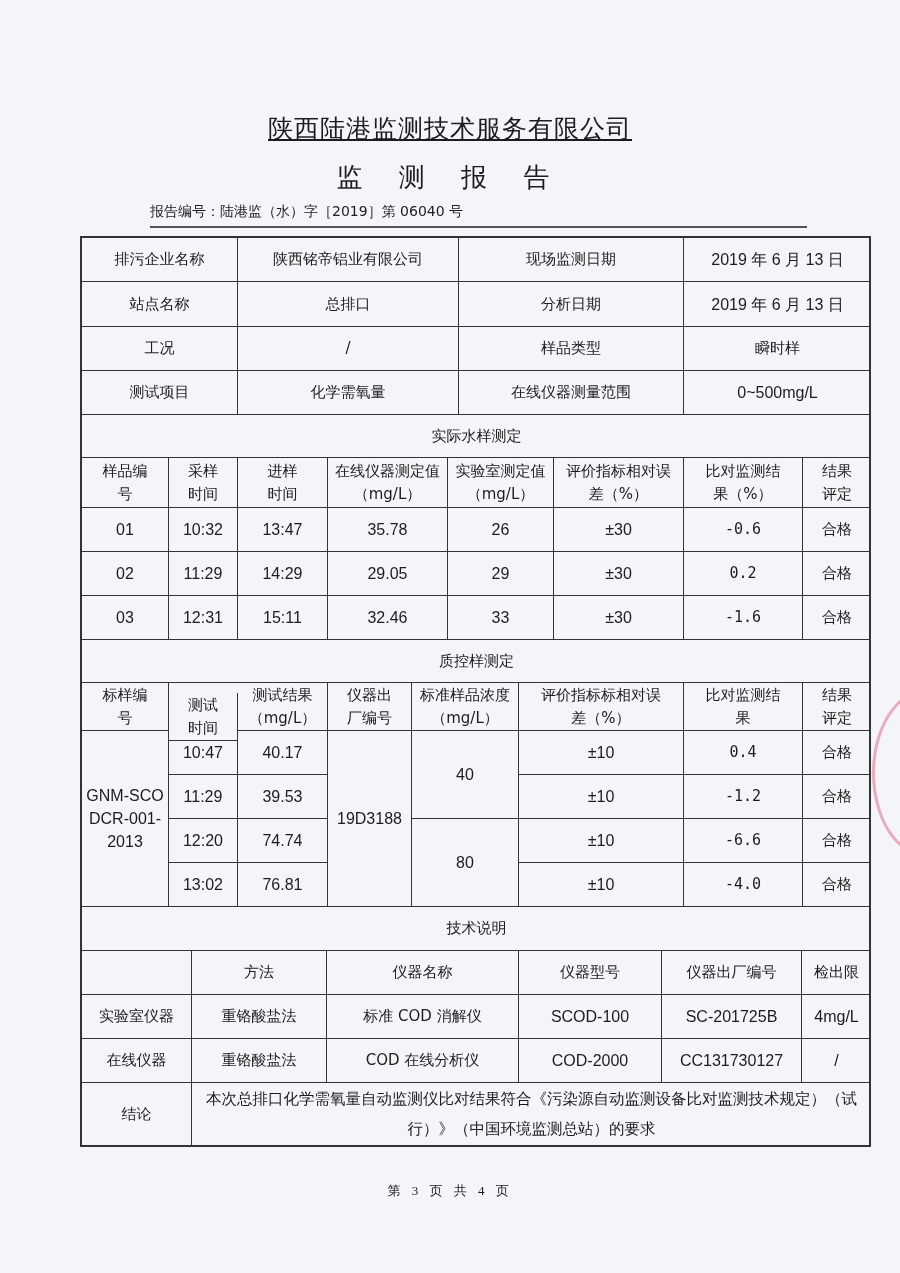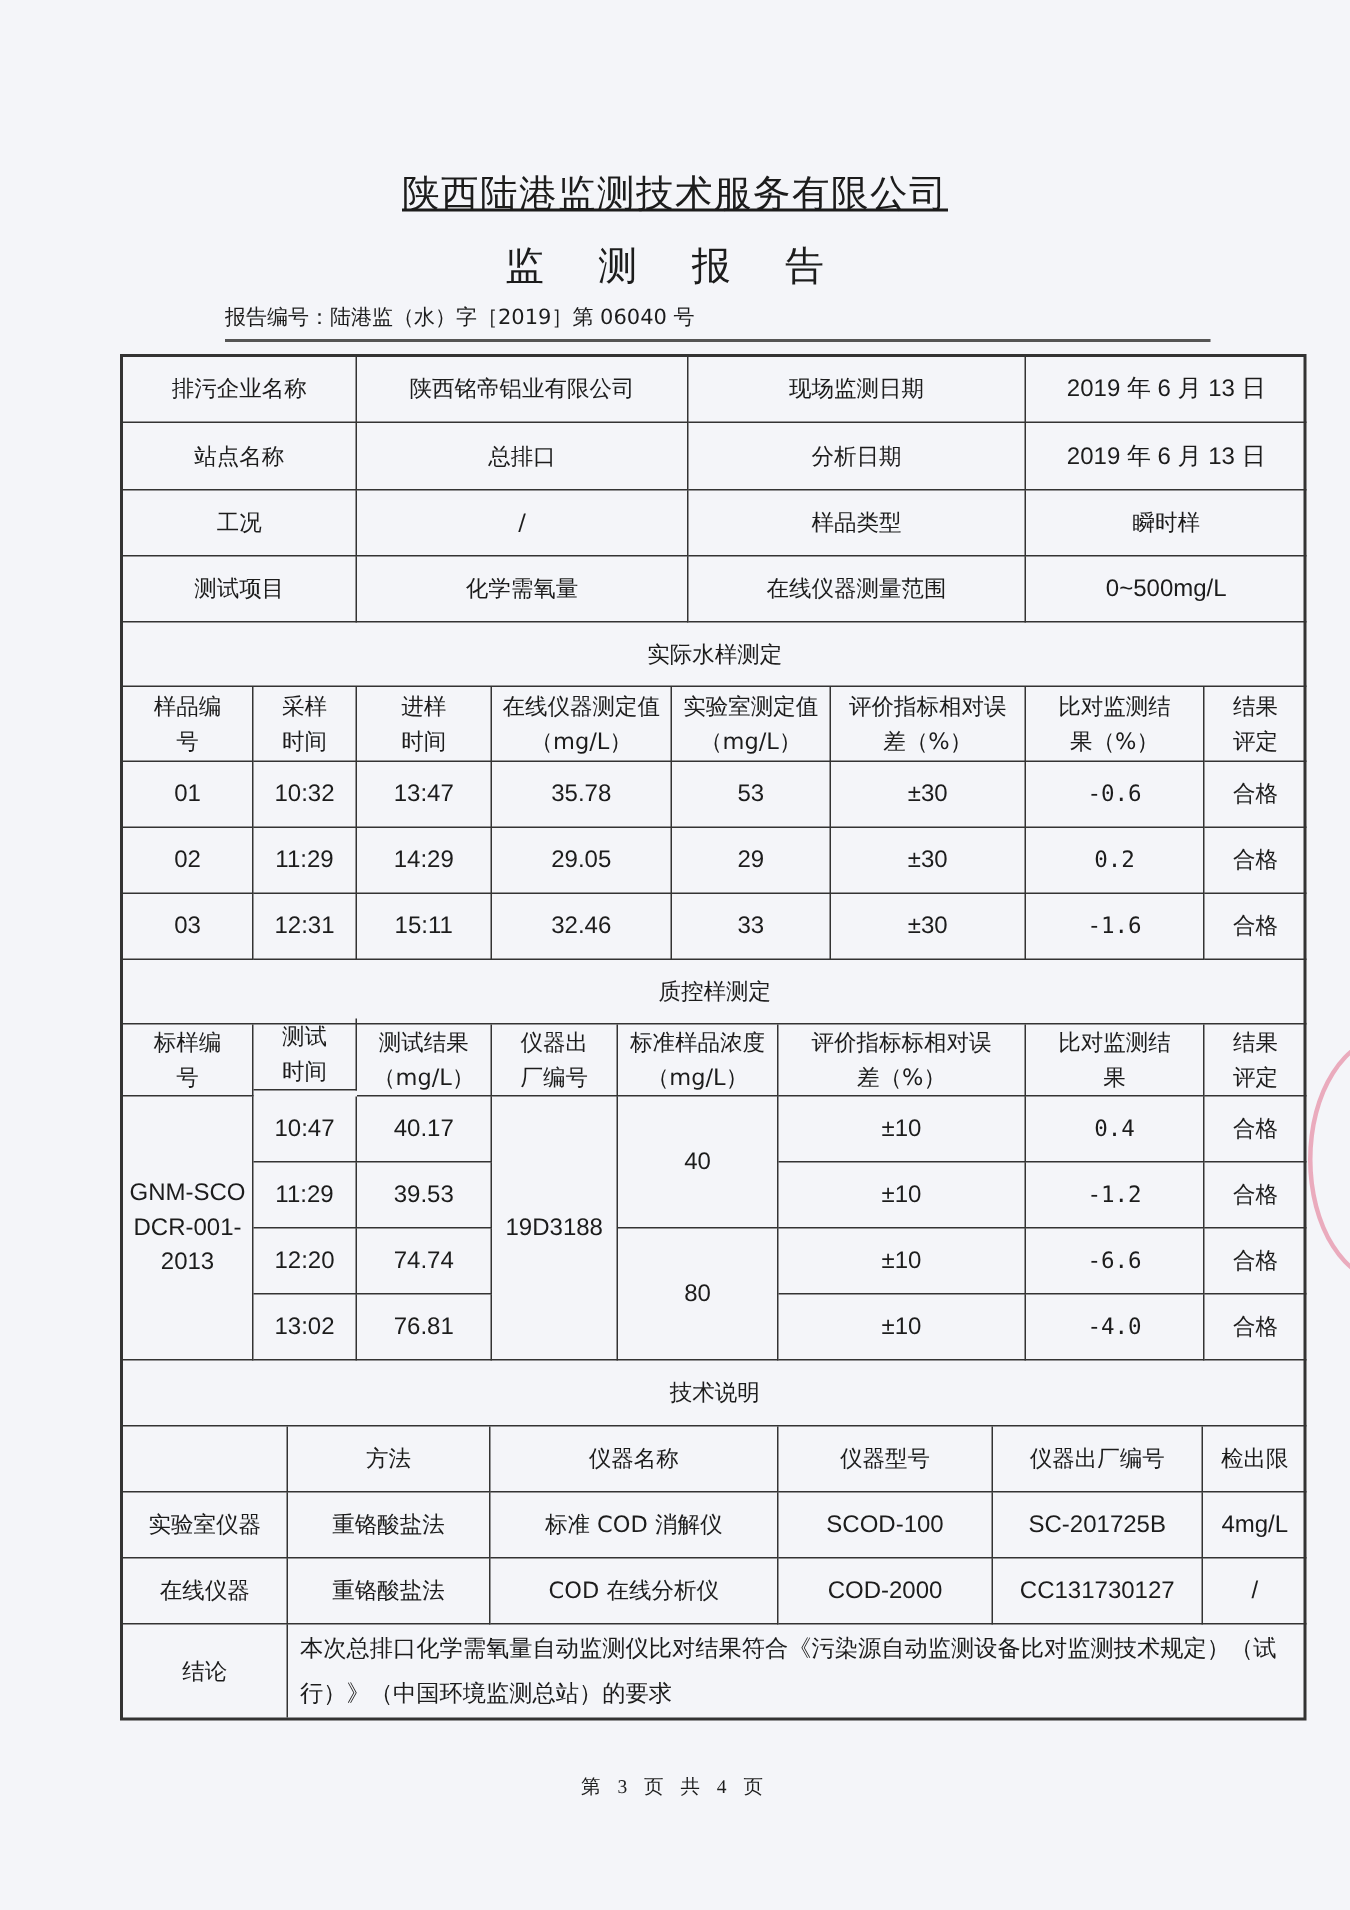--- a/index.html
+++ b/index.html
@@ -29,21 +29,21 @@
     text-align:center; font-size:15px; line-height:23px;
     font-family:"DejaVu Sans","Liberation Sans",sans-serif;
   }
   .num { font-family:Liberation Sans, sans-serif; font-size:16px; }
   .mono { font-family:"DejaVu Sans Mono","Liberation Mono",monospace; font-size:15px; }
   .frame {
     position:absolute; left:80px; top:236px; width:791px; height:911px;
     box-sizing:border-box; border:2px solid #333;
   }
   .grid { position:absolute; left:0; top:0; }
-  .left-text { justify-content:flex-start; text-align:left; padding:0 8px; }
+  .left-text { justify-content:flex-start; text-align:center; padding:0 8px; }
   .footer {
     position:absolute; top:1182px; left:0; width:900px; text-align:center;
     font-size:13px; letter-spacing:4px;
     font-family:"Liberation Serif","DejaVu Serif",serif;
   }
   .stamp {
     position:absolute; left:872px; top:690px; width:90px; height:160px;
     border:3px solid rgba(225,110,140,0.55); border-radius:50%;
     color:rgba(225,110,140,0.65); font-size:18px;
     writing-mode:vertical-rl; display:flex; align-items:center; padding-left:10px;
@@ -89,21 +89,21 @@
     <div class="cell" style="left:246px;top:220px;width:120px;height:50px;padding:0 4px">在线仪器测定值（mg/L）</div>
     <div class="cell" style="left:366px;top:220px;width:106px;height:50px;padding:0 2px">实验室测定值（mg/L）</div>
     <div class="cell" style="left:472px;top:220px;width:130px;height:50px;padding:0 8px">评价指标相对误差（%）</div>
     <div class="cell" style="left:602px;top:220px;width:119px;height:50px;padding:0 20px">比对监测结果（%）</div>
     <div class="cell" style="left:721px;top:220px;width:68px;height:50px;padding:0 17px;border-right:none">结果评定</div>
 
     <div class="cell num" style="left:0;top:270px;width:87px;height:44px">01</div>
     <div class="cell num" style="left:87px;top:270px;width:69px;height:44px">10:32</div>
     <div class="cell num" style="left:156px;top:270px;width:90px;height:44px">13:47</div>
     <div class="cell num" style="left:246px;top:270px;width:120px;height:44px">35.78</div>
-    <div class="cell num" style="left:366px;top:270px;width:106px;height:44px">53</div>
+    <div class="cell num" style="left:366px;top:270px;width:106px;height:44px">26</div>
     <div class="cell num" style="left:472px;top:270px;width:130px;height:44px">±30</div>
     <div class="cell mono" style="left:602px;top:270px;width:119px;height:44px">-0.6</div>
     <div class="cell" style="left:721px;top:270px;width:68px;height:44px;border-right:none">合格</div>
 
     <div class="cell num" style="left:0;top:314px;width:87px;height:44px">02</div>
     <div class="cell num" style="left:87px;top:314px;width:69px;height:44px">11:29</div>
     <div class="cell num" style="left:156px;top:314px;width:90px;height:44px">14:29</div>
     <div class="cell num" style="left:246px;top:314px;width:120px;height:44px">29.05</div>
     <div class="cell num" style="left:366px;top:314px;width:106px;height:44px">29</div>
     <div class="cell num" style="left:472px;top:314px;width:130px;height:44px">±30</div>
@@ -115,21 +115,21 @@
     <div class="cell num" style="left:156px;top:358px;width:90px;height:44px">15:11</div>
     <div class="cell num" style="left:246px;top:358px;width:120px;height:44px">32.46</div>
     <div class="cell num" style="left:366px;top:358px;width:106px;height:44px">33</div>
     <div class="cell num" style="left:472px;top:358px;width:130px;height:44px">±30</div>
     <div class="cell mono" style="left:602px;top:358px;width:119px;height:44px">-1.6</div>
     <div class="cell" style="left:721px;top:358px;width:68px;height:44px;border-right:none">合格</div>
 
     <div class="cell" style="left:0;top:402px;width:789px;height:43px;border-right:none">质控样测定</div>
 
     <div class="cell" style="left:0;top:445px;width:87px;height:48px;padding:0 16px">标样编号</div>
-    <div class="cell" style="left:87px;top:441px;width:69px;height:48px;padding:0 18px">测试时间</div>
+    <div class="cell" style="left:87px;top:455px;width:69px;height:48px;padding:0 18px">测试时间</div>
     <div class="cell" style="left:156px;top:445px;width:90px;height:48px;padding:0 6px">测试结果（mg/L）</div>
     <div class="cell" style="left:246px;top:445px;width:84px;height:48px;padding:0 14px">仪器出厂编号</div>
     <div class="cell" style="left:330px;top:445px;width:107px;height:48px;padding:0 2px">标准样品浓度（mg/L）</div>
     <div class="cell" style="left:437px;top:445px;width:165px;height:48px;padding:0 22px">评价指标标相对误差（%）</div>
     <div class="cell" style="left:602px;top:445px;width:119px;height:48px;padding:0 20px">比对监测结果</div>
     <div class="cell" style="left:721px;top:445px;width:68px;height:48px;padding:0 17px;border-right:none">结果评定</div>
 
     <div class="cell num" style="left:0;top:493px;width:87px;height:176px;padding:0 4px;word-break:break-all">GNM-SCODCR-001-2013</div>
     <div class="cell num" style="left:246px;top:493px;width:84px;height:176px">19D3188</div>
     <div class="cell num" style="left:330px;top:493px;width:107px;height:88px">40</div>

